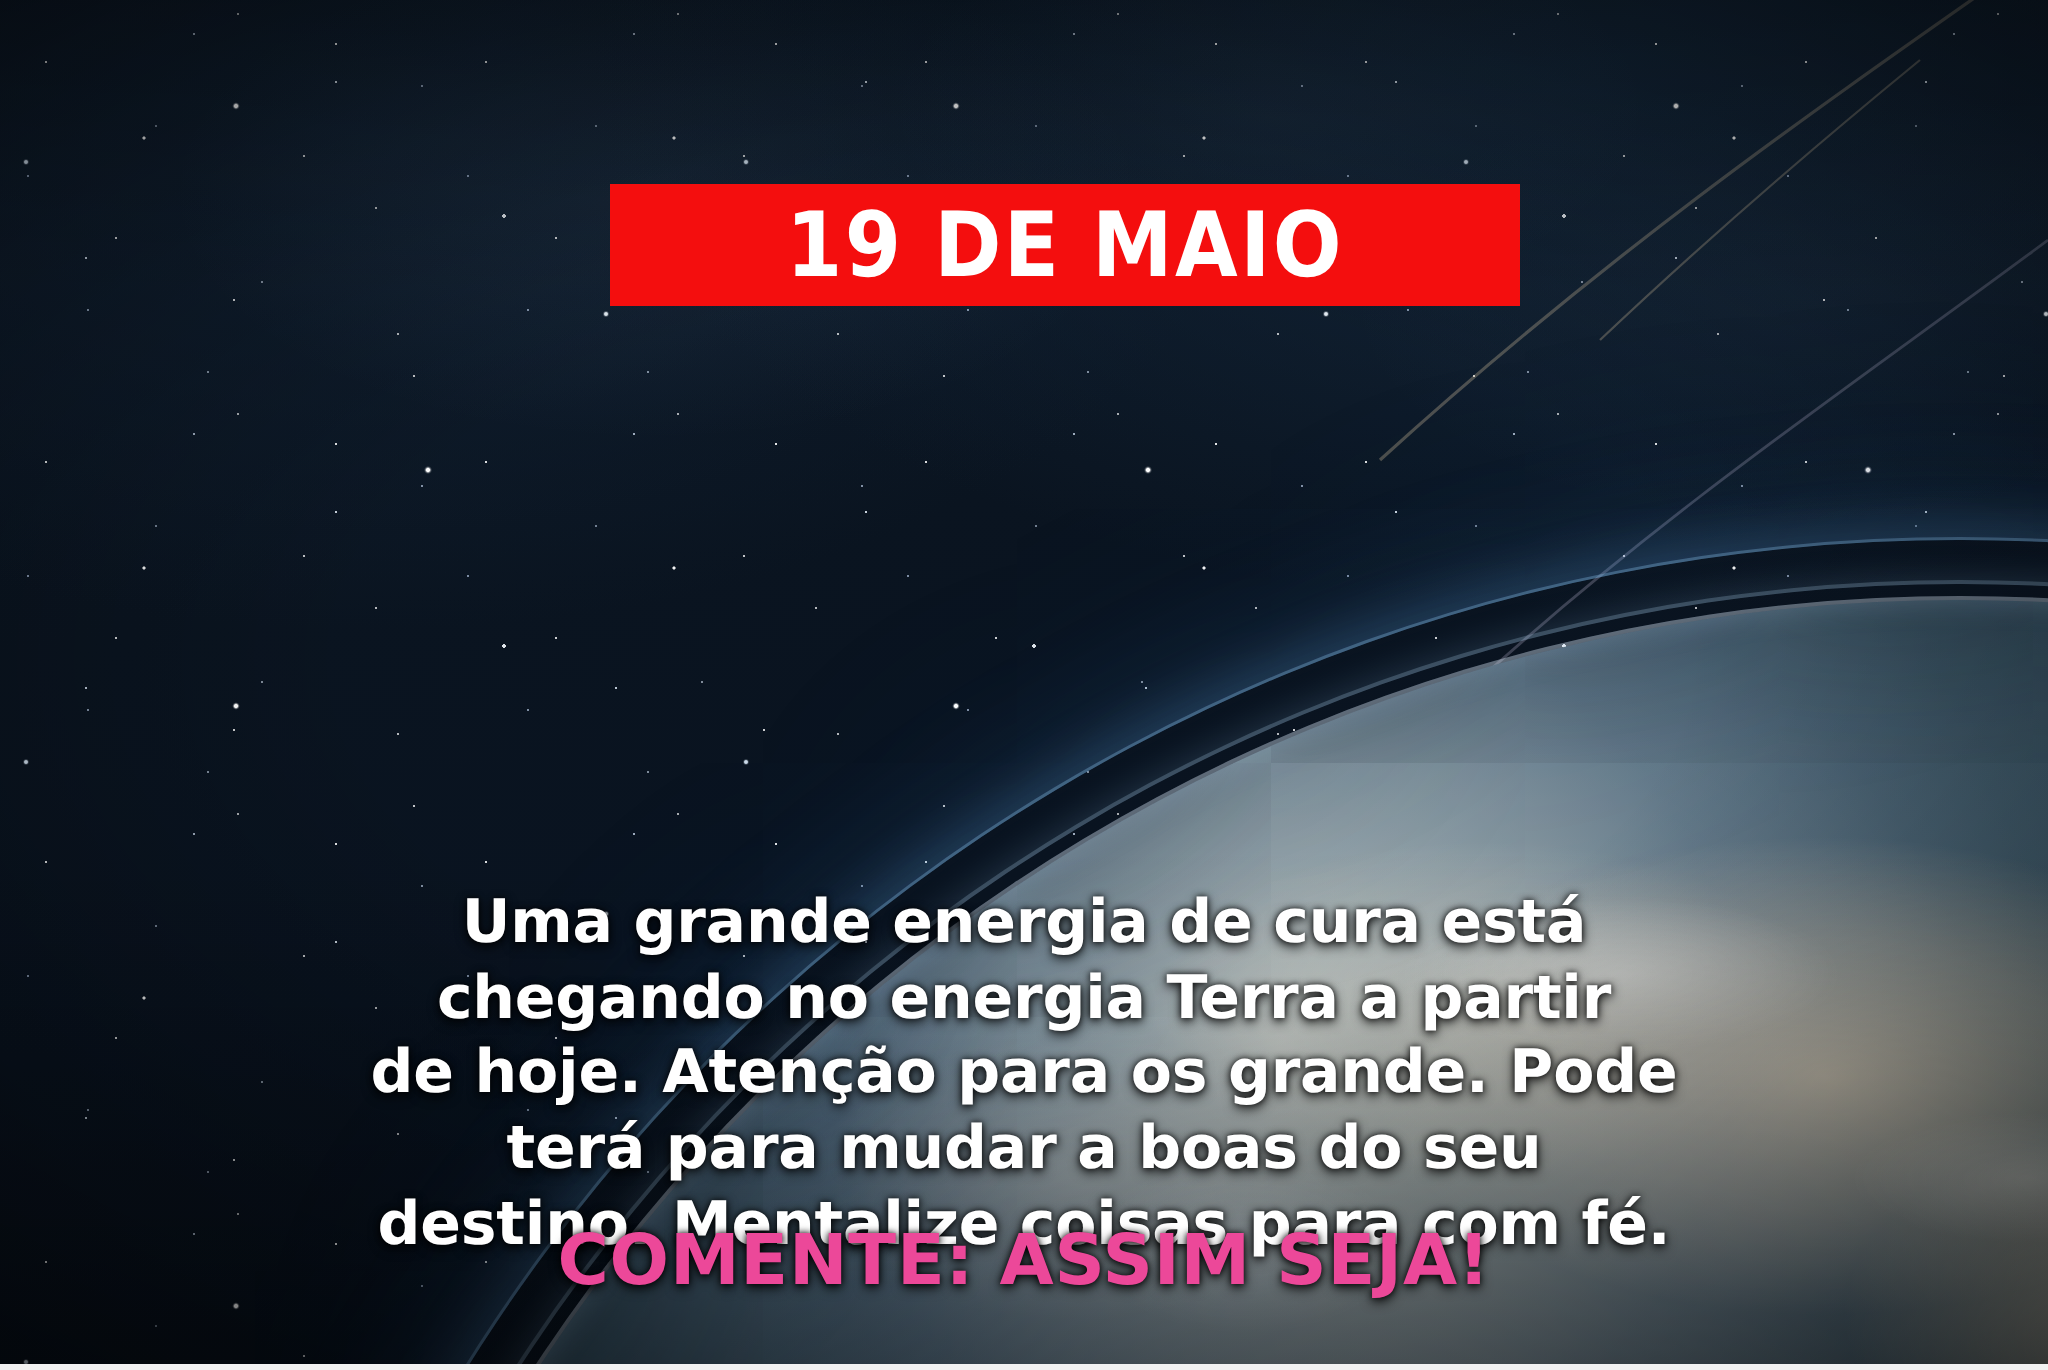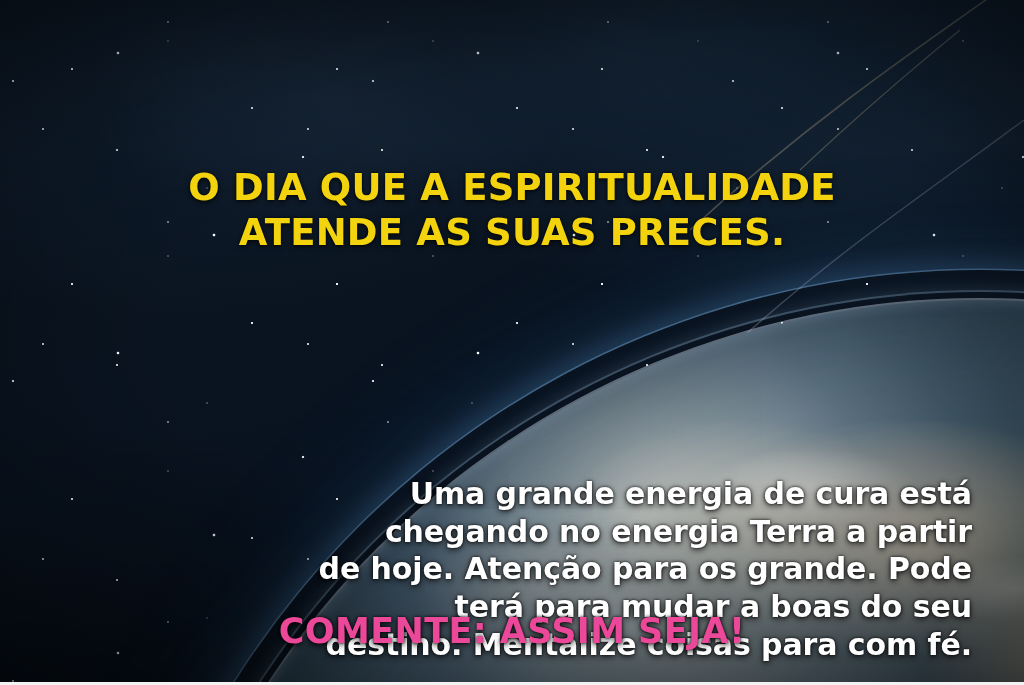--- a/index.html
+++ b/index.html
@@ -222,29 +222,28 @@
     text-shadow: 0 2px 5px rgba(0,0,0,0.65), 0 0 2px rgba(0,0,0,0.8);
     padding: 0 36px;
   }
   .headline .hl-line { display: block; }
 
   .body-copy {
     position: absolute;
     left: 0;
     right: 0;
     top: 443px;
-    text-align: right;
+    text-align: center;
     color: #ffffff;
     font-size: 30px;
     font-weight: 700;
     line-height: 1.255;
     letter-spacing: -0.1px;
     text-shadow: 0 2px 6px rgba(0,0,0,0.78), 0 0 3px rgba(0,0,0,0.85);
     padding: 0 52px;
-    margin-top: 32px;
   }
   .body-copy .bc-line { display: block; }
 
   .cta {
     position: absolute;
     left: 0;
     right: 0;
     top: 612px;
     text-align: center;
     color: #ec4899;
@@ -303,25 +302,24 @@
   <div class="earth">
     <div class="earth-land"></div>
     <div class="earth-clouds"></div>
     <div class="earth-rim"></div>
   </div>
 
   <div class="layer vignette"></div>
 
   <div class="content">
 
-
-    <div class="headline">
-      <span class="hl-line">O DIA QUE A ESPIRITUALIDADE</span>
-      <span class="hl-line">ATENDE AS SUAS PRECES.</span>
+    <div class="date-banner">
+      <span class="date-banner-text">19 DE MAIO</span>
     </div>
+
 
     <div class="body-copy">
       <span class="bc-line">Uma grande energia de cura está</span>
       <span class="bc-line">chegando no energia Terra a partir</span>
       <span class="bc-line">de hoje. Atenção para os grande. Pode</span>
       <span class="bc-line">terá para mudar a boas do seu</span>
       <span class="bc-line">destino. Mentalize coisas para com fé.</span>
     </div>
 
     <div class="cta">

